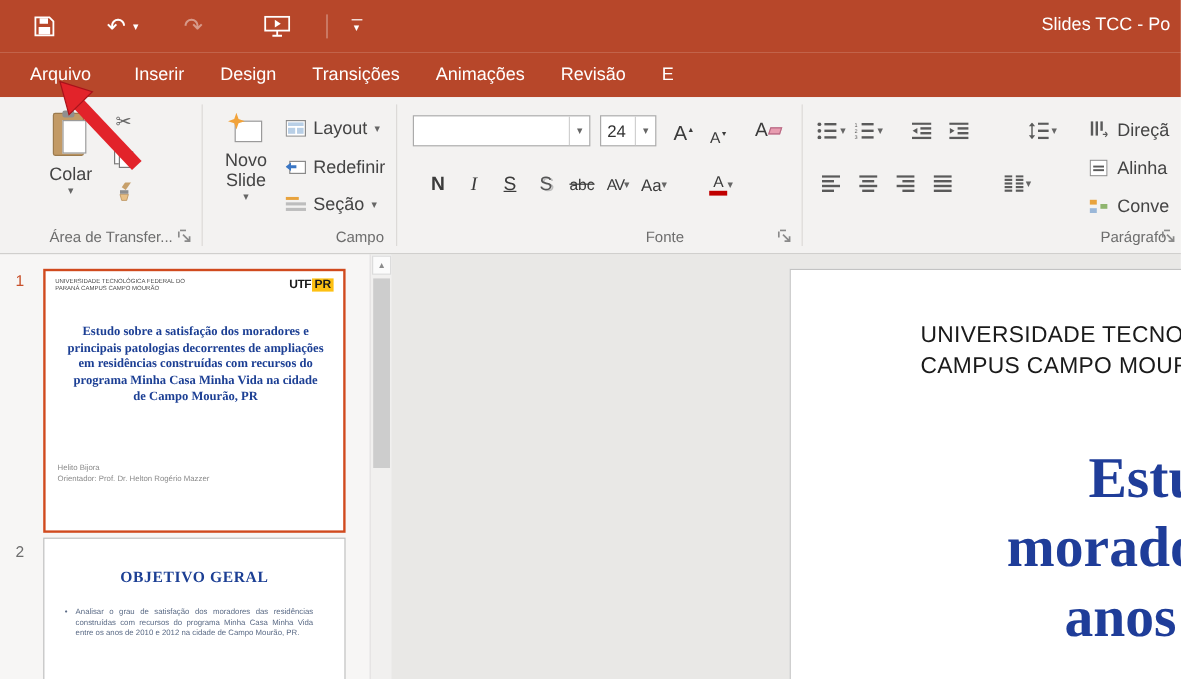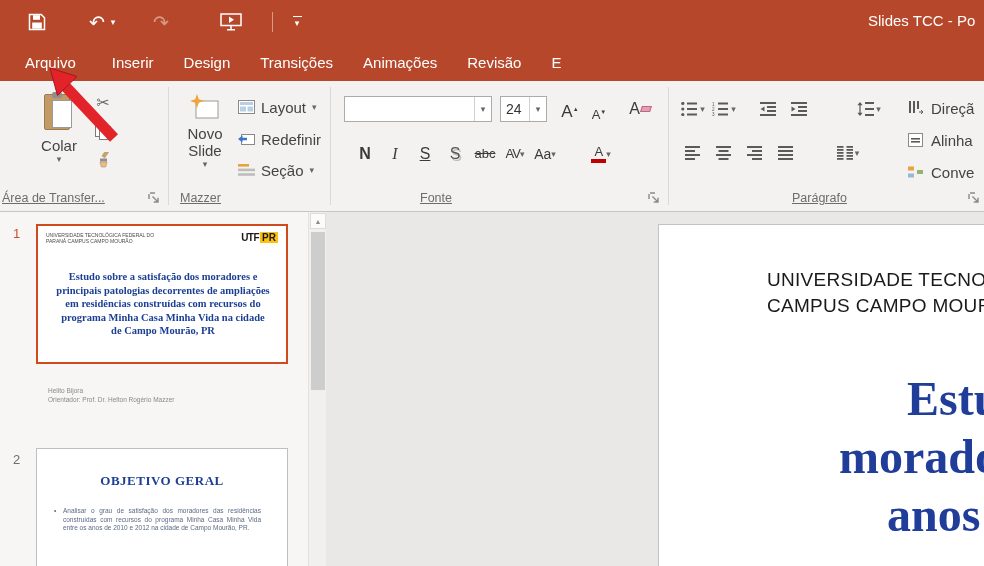--- a/index.html
+++ b/index.html
@@ -18,21 +18,21 @@
   .tabrow { position:absolute; left:0; top:44px; width:984px; height:37px; background:#b7472a;
             display:flex; padding-left:10px; }
   .tab { padding:0 15px; line-height:37px; font-size:15px; color:#fff; white-space:nowrap; }
   .tab.file { margin-right:6px; }
   .tab.selected { background:#f3f2f1; color:#b7472a; }
 
   
   .ribbon { position:absolute; left:0; top:81px; width:984px; height:131px; background:#f3f2f1;
             border-bottom:1px solid #c8c6c4; }
   .vdiv { position:absolute; top:6px; height:118px; width:1px; background:#dcdad8; }
-  .grp-label { position:absolute; bottom:6px; font-size:12.5px; color:#6d6d6d; text-align:left; white-space:nowrap;text-decoration:underline; }
+  .grp-label { position:absolute; bottom:6px; font-size:12.5px; color:#6d6d6d; text-align:right; white-space:nowrap; }
   .launcher { position:absolute; bottom:7px; width:13px; height:13px; }
   .btn-txt { font-size:15px; color:#444; white-space:nowrap; }
   .caret { font-size:9px; color:#666; }
 
   
   .paste-btn { position:absolute; left:30px; top:7px; width:58px; height:98px; display:flex; flex-direction:column;
                align-items:center; justify-content:flex-start; }
   .clip-icon { width:30px; height:40px; position:relative; margin-top:4px; }
   .clip-board { position:absolute; left:0; top:2px; width:26px; height:36px; background:#c29a66; border:1px solid #9c7b4e; border-radius:2px; }
   .clip-clip  { position:absolute; left:8px; top:0; width:10px; height:6px; background:#8f8f8f; border-radius:2px; }
@@ -66,21 +66,21 @@
   .para-row1 { position:absolute; left:680px; top:15px; display:flex; align-items:center; gap:5px; }
   .para-row2 { position:absolute; left:680px; top:59px; display:flex; align-items:center; gap:5px; }
   .p-btn { height:26px; min-width:26px; display:flex; align-items:center; justify-content:center; gap:2px; }
   .gap8 { width:8px; }
   .gap24 { width:26px; }
   .pright-btn { position:absolute; left:908px; height:26px; display:flex; align-items:center; gap:8px; white-space:nowrap; }
 
   
   .panel { position:absolute; left:0; top:212px; width:308px; height:354px; background:#f7f6f5; overflow:hidden; }
   .slide-num { position:absolute; font-size:13px; }
-  .thumb { position:absolute; left:36px; width:252px; height:140px; background:#fff; }
+  .thumb { position:absolute; left:36px; width:252px; height:220px; background:#fff; }
   .thumb1 { top:12px; border:2px solid #d04a1e; }
   .thumb2 { top:236px; border:1px solid #bfbfbf; }
   .t1-header { position:absolute; left:8px; top:6px; width:120px; font-size:5px; line-height:6px; color:#4a4a4a; }
   .t1-logo { position:absolute; right:8px; top:6px; display:flex; align-items:center; }
   .logo-utf { font-weight:bold; font-size:10px; color:#1a1a1a; letter-spacing:-0.5px; }
   .logo-pr  { font-weight:bold; font-size:10px; color:#1a1a1a; background:#fdc012; padding:0 2px; margin-left:1px; }
   .t1-title { position:absolute; left:18px; top:44px; width:214px; text-align:center;
               font-family:"Liberation Serif",serif; font-weight:bold; font-size:10.5px; line-height:13.5px; color:#1c3f94; }
   .t1-author { position:absolute; left:10px; top:160px; font-size:6.5px; line-height:9px; color:#8a8a8a; }
   .t2-title { position:absolute; left:0; top:24px; width:100%; text-align:center; letter-spacing:.5px;
@@ -215,21 +215,21 @@
   </div>
   <div class="med-btn" style="top:76px">
     <svg width="17" height="13" viewBox="0 0 17 13">
       <rect y="0" width="11" height="2.6" fill="#e8a33d"></rect>
       <rect y="4.6" width="17" height="2.6" fill="#bdbdbd"></rect>
       <rect y="9.2" width="17" height="2.6" fill="#bdbdbd"></rect>
     </svg>
     <span class="btn-txt">Seção</span>
     <span class="caret">▾</span>
   </div>
-  <div class="grp-label" style="left:180px;width:140px">Mazzer</div>
+  <div class="grp-label" style="left:180px;width:140px">Campo</div>
 
   <div class="combo" style="left:344px;width:148px">
     <input value="" style="">
     <div class="drop">
       <span class="caret">▾</span>
     </div>
   </div>
   <div class="combo" style="left:500px;width:47px">
     <input value="24" style="">
     <div class="drop">

